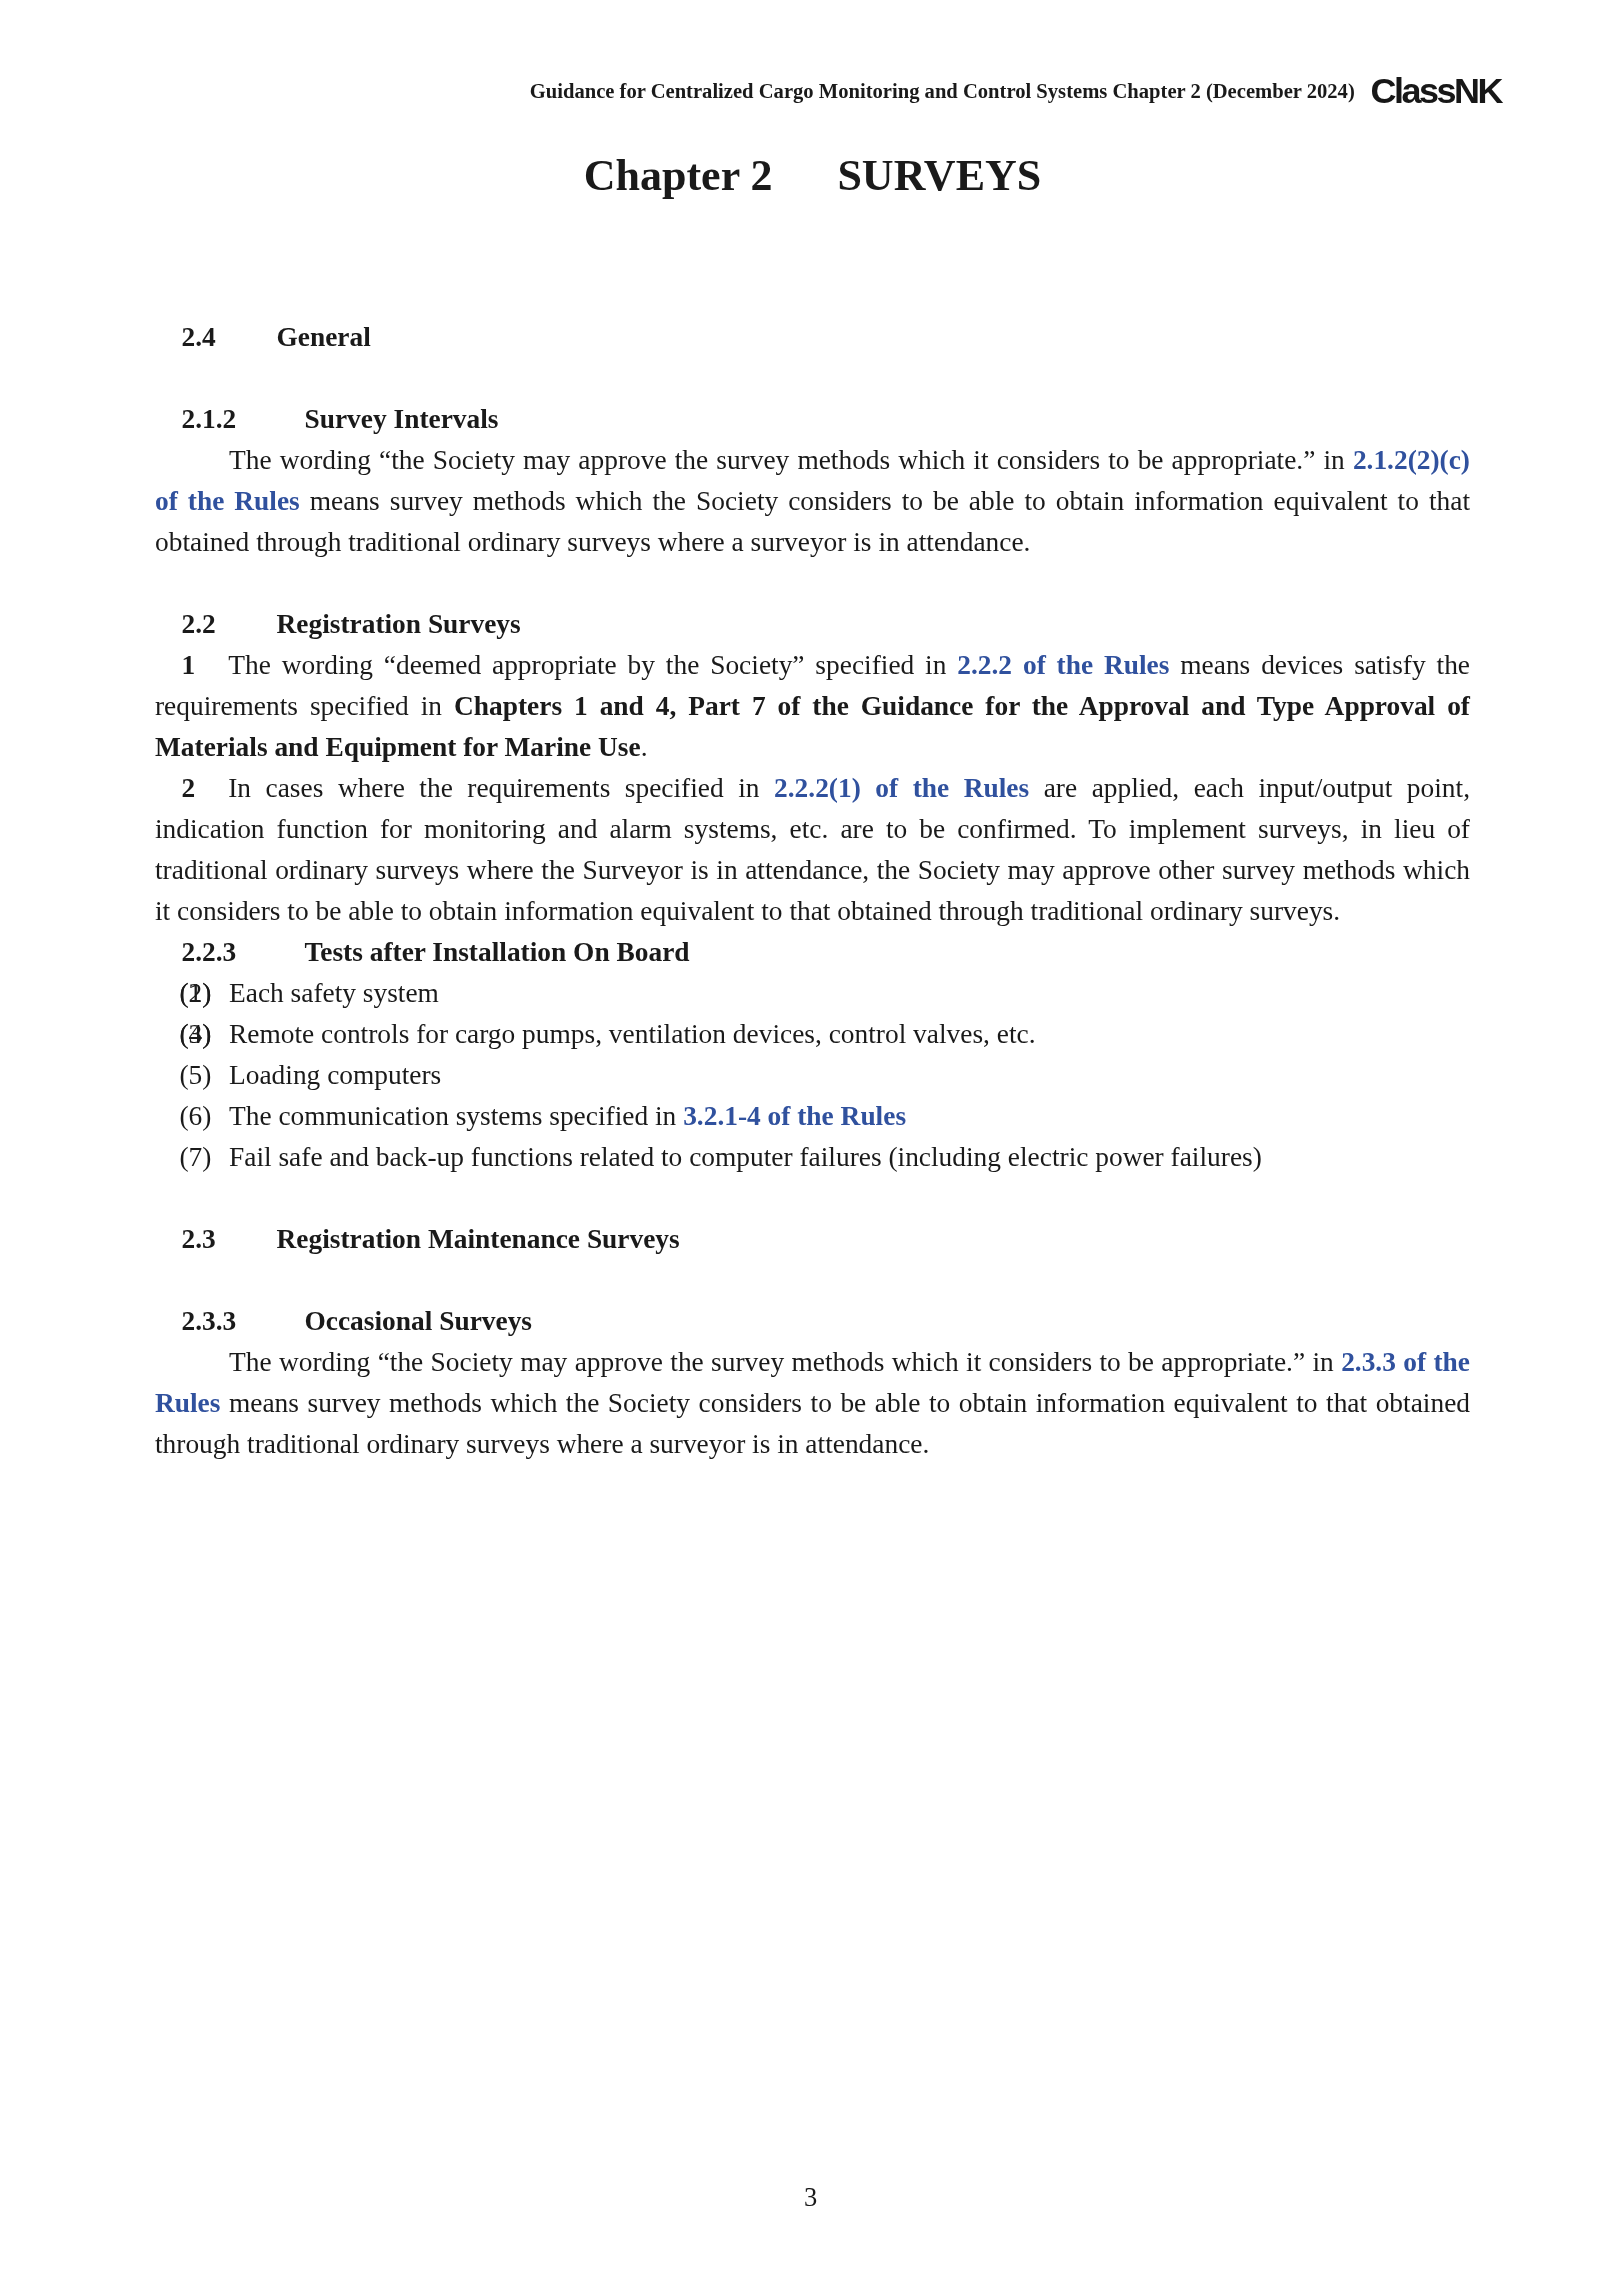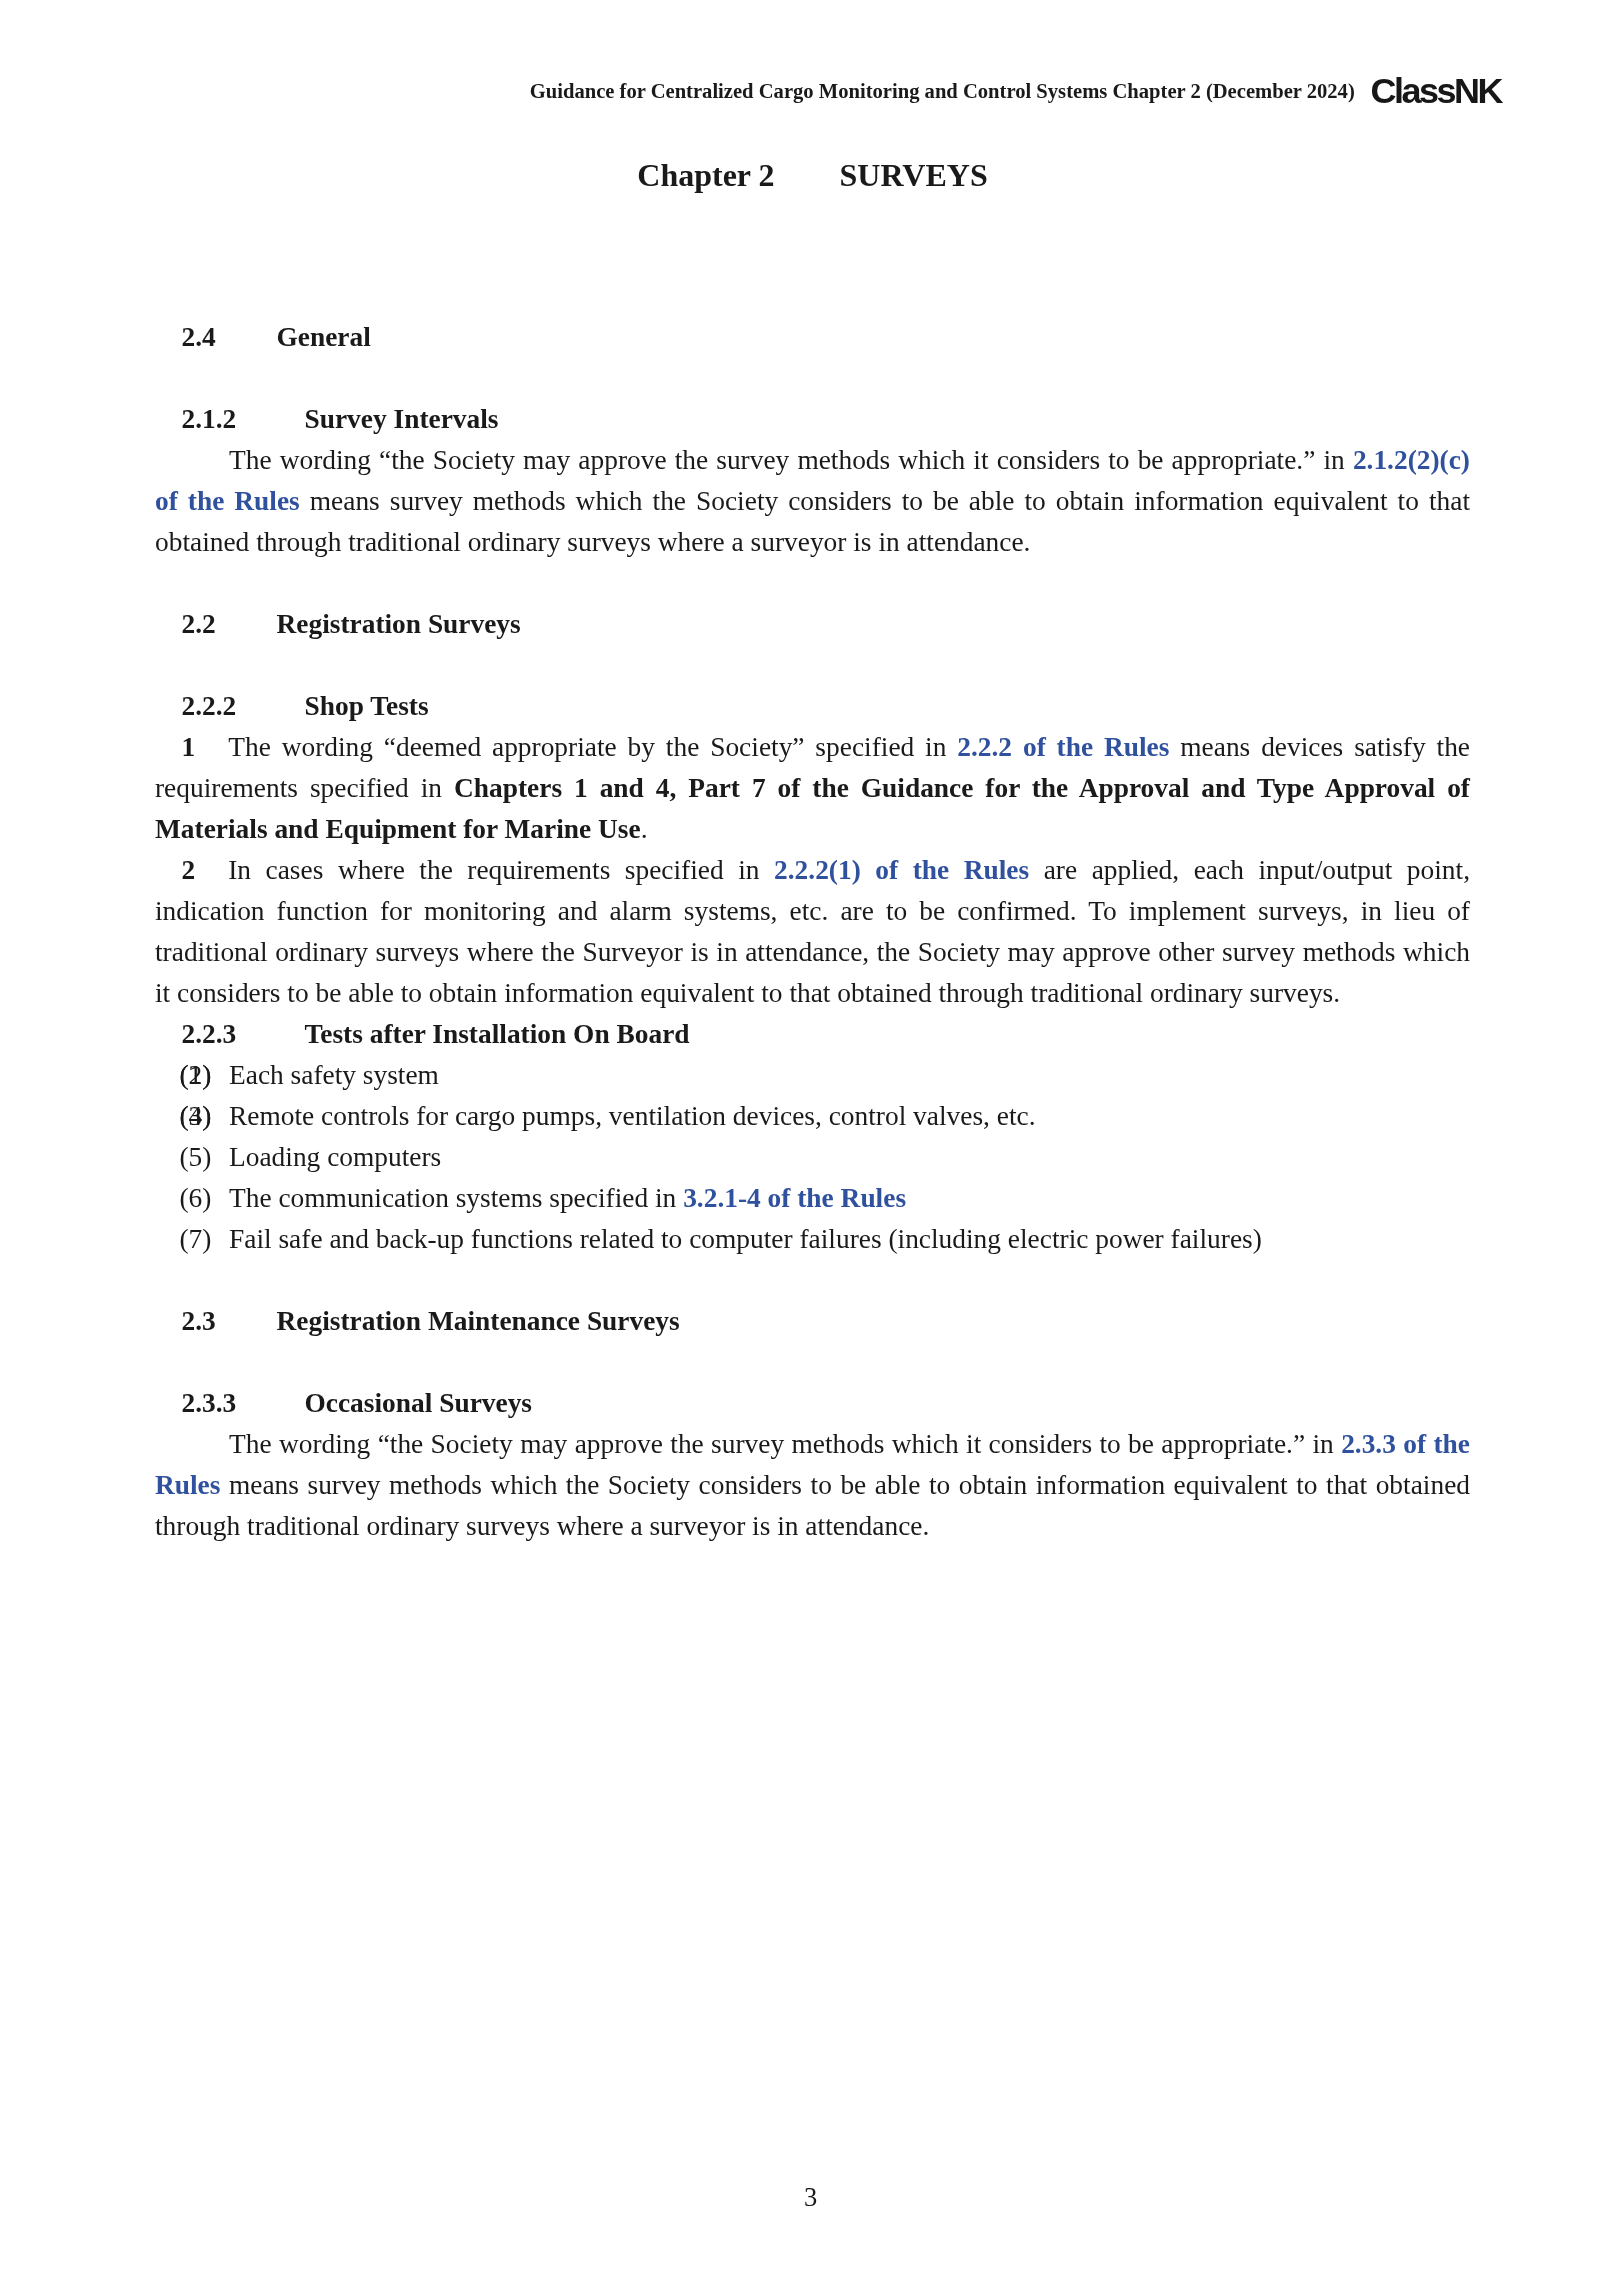--- a/index.html
+++ b/index.html
@@ -29,21 +29,21 @@
   }
   
   .content {
     position:absolute; left:155px; top:0; width:1315px;
     font-size:27.4px; line-height:41px;
     text-align:justify;
   }
   .chapter-title {
     margin-top:155px;
     text-align:center;
-    font-weight:bold; font-size:32px; line-height:41px;
+    font-weight:bold; font-size:44px; line-height:41px;
     white-space:nowrap;
   }
   .chapter-title .ct-gap { display:inline-block; width:65px; }
   
   .sec {
     font-weight:bold; text-align:left;
     padding-left:26.5px;
     margin:0;
     font-size:27.4px; line-height:41px;
   }
@@ -81,21 +81,20 @@
 
   <div class="content">
     <div class="chapter-title">
       <span>Chapter 2</span><span class="ct-gap"></span><span>SURVEYS</span>
     </div>
     <div id="doc-sections">
         <div class="sec first"><span class="sec-num">2.4</span><span>General</span></div>
         <div class="sec sub gap"><span class="sec-num">2.1.2</span><span>Survey Intervals</span></div>
         <p class="para"><span>The wording “the Society may approve the survey methods which it considers to be appropriate.” in </span><span class="rule-link">2.1.2(2)(c) of the Rules</span><span> means survey methods which the Society considers to be able to obtain information equivalent to that obtained through traditional ordinary surveys where a surveyor is in attendance.</span></p>
         <div class="sec gap"><span class="sec-num">2.2</span><span>Registration Surveys</span></div>
-        <div class="sec sub gap"><span class="sec-num">2.2.2</span><span>Shop Tests</span></div>
         <p class="numpara"><span class="pnum">1</span><span class="psp"></span><span>The wording “deemed appropriate by the Society” specified in </span><span class="rule-link">2.2.2 of the Rules</span><span> means devices satisfy the requirements specified in </span><span class="bold-seg">Chapters 1 and 4, Part 7 of the Guidance for the Approval and Type Approval of Materials and Equipment for Marine Use</span><span>.</span></p>
         <p class="numpara"><span class="pnum">2</span><span class="psp"></span><span>In cases where the requirements specified in </span><span class="rule-link">2.2.2(1) of the Rules</span><span> are applied, each input/output point, indication function for monitoring and alarm systems, etc. are to be confirmed. To implement surveys, in lieu of traditional ordinary surveys where the Surveyor is in attendance, the Society may approve other survey methods which it considers to be able to obtain information equivalent to that obtained through traditional ordinary surveys.</span></p>
         <div class="sec sub"><span class="sec-num">2.2.3</span><span>Tests after Installation On Board</span></div>
         <div class="list-item"><span class="list-marker">(1)</span></div>
         <div class="list-item"><span class="list-marker">(2)</span><span>Each safety system</span></div>
         <div class="list-item"><span class="list-marker">(3)</span></div>
         <div class="list-item"><span class="list-marker">(4)</span><span>Remote controls for cargo pumps, ventilation devices, control valves, etc.</span></div>
         <div class="list-item"><span class="list-marker">(5)</span><span>Loading computers</span></div>
         <div class="list-item"><span class="list-marker">(6)</span><span>The communication systems specified in </span><span class="rule-link">3.2.1-4 of the Rules</span></div>
         <div class="list-item"><span class="list-marker">(7)</span><span>Fail safe and back-up functions related to computer failures (including electric  power failures)</span></div>

